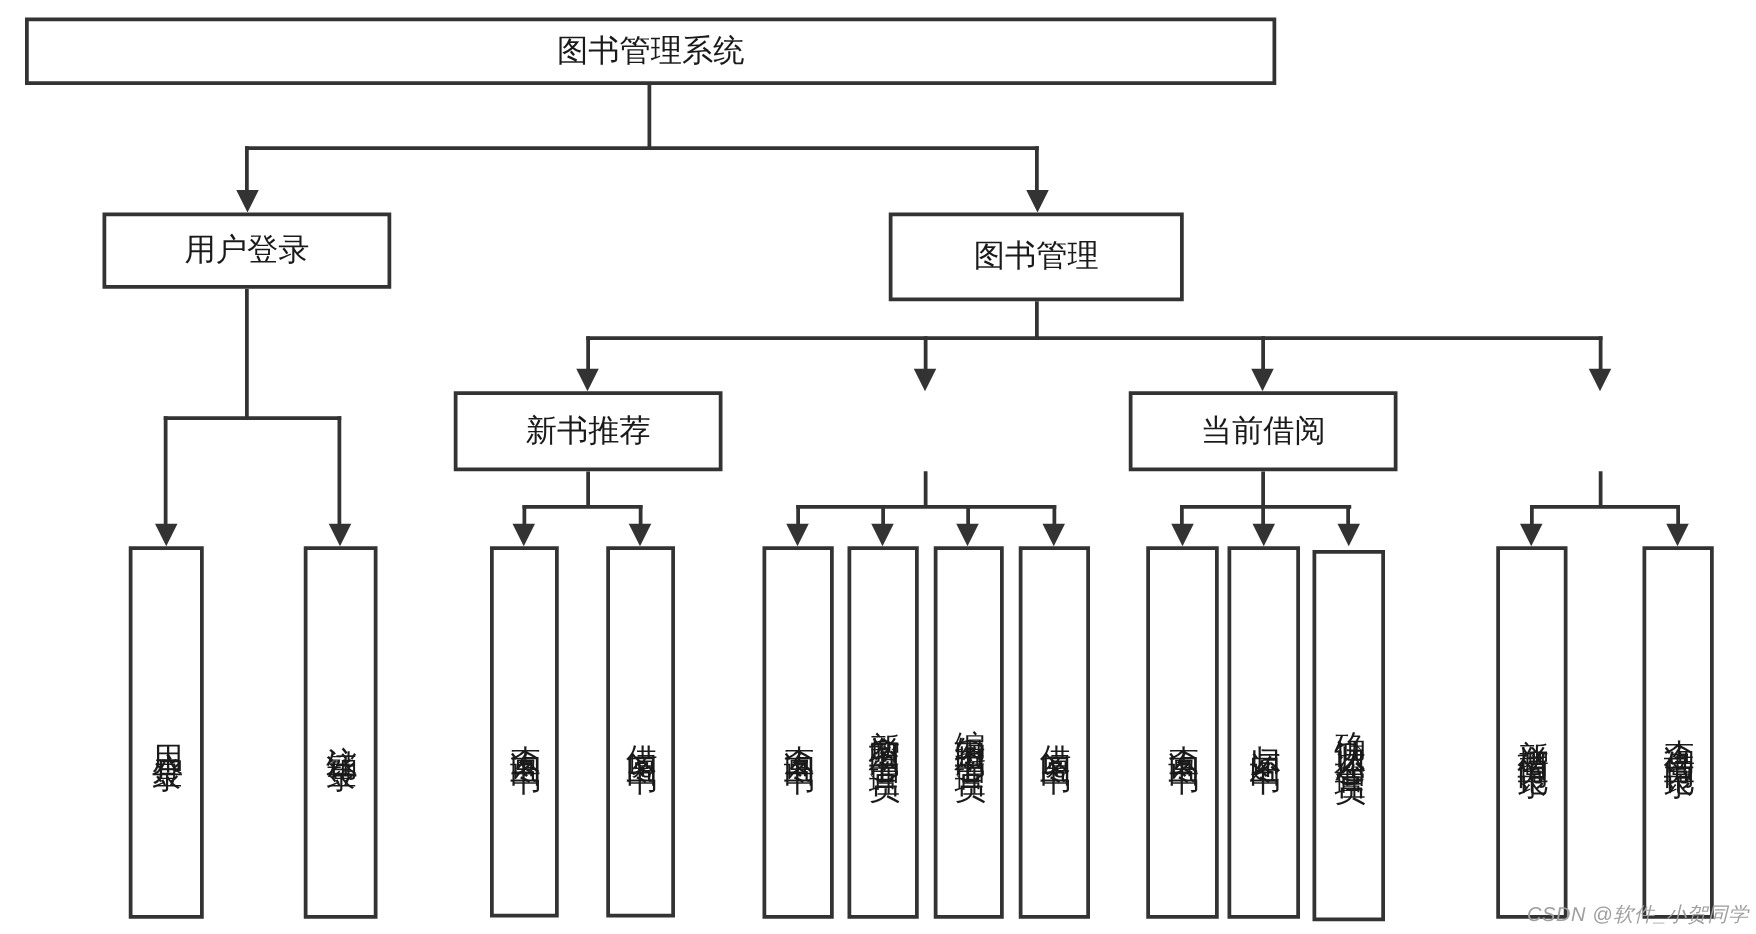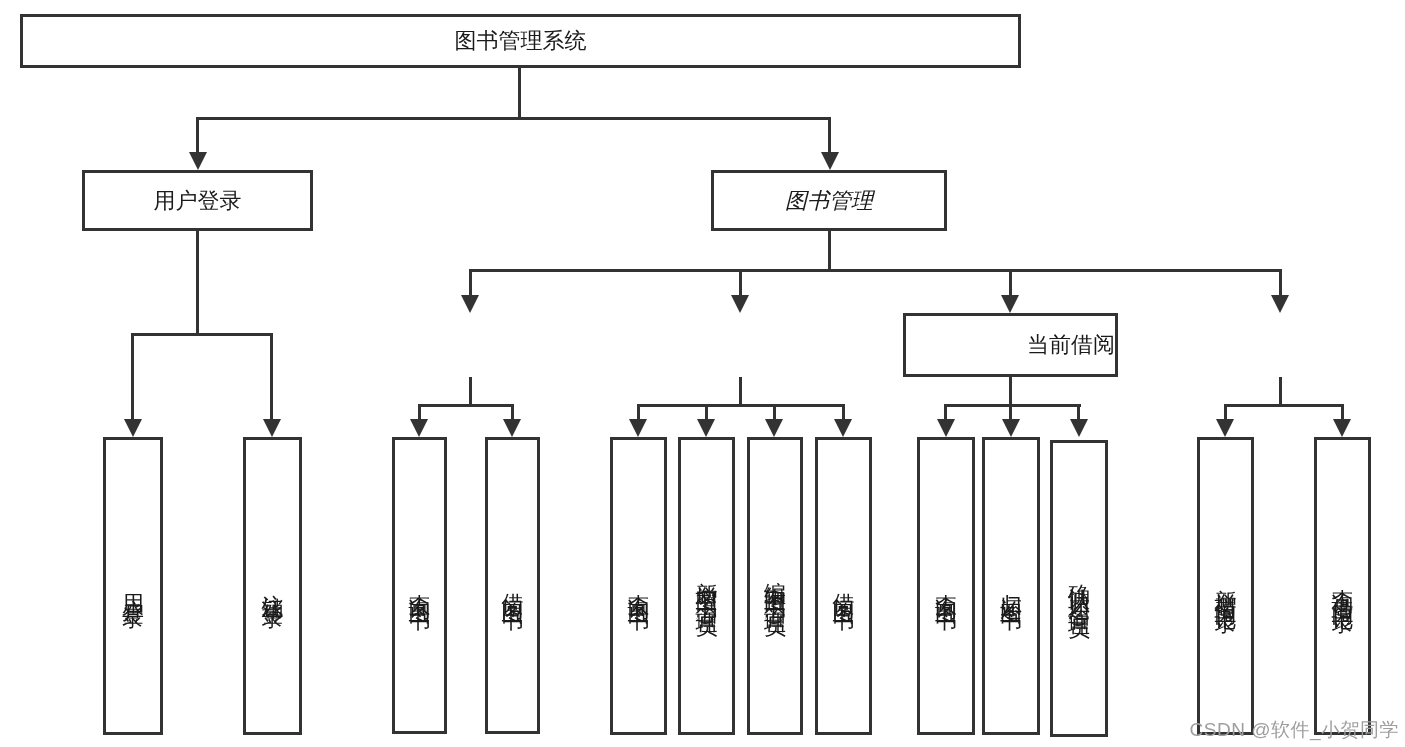--- a/index.html
+++ b/index.html
@@ -12,39 +12,39 @@
   html,body{background:#fff;}
   body{font-family:"Liberation Sans","DejaVu Sans",sans-serif;}
   .canvas{
     position:relative;width:1405px;height:747px;
     background:var(--background);overflow:hidden;
   }
   
   .node{
     position:absolute;border:3px solid var(--line);background:#fff;
     display:flex;align-items:center;justify-content:center;
-    color:var(--text);font-size:22px;line-height:1;white-space:nowrap;
+    color:var(--text);font-size:25px;line-height:1;white-space:nowrap;
   }
   .leaf span{
     writing-mode:vertical-rl;text-orientation:mixed;
     letter-spacing:5px;white-space:nowrap;
   }
   
   .l{position:absolute;background:var(--line);}
   .v{width:3px;}
   .h{height:3px;}
   
   .arr{
     position:absolute;width:0;height:0;
     border-left:9px solid transparent;border-right:9px solid transparent;
     border-top:18px solid var(--line);
   }
   .watermark{
     position:absolute;right:6px;bottom:4px;
-    color:var(--watermark);font-size:19px;letter-spacing:.5px;
+    color:var(--watermark);font-size:16px;letter-spacing:.5px;font-style:italic;
   }
 </style>
 </head>
 <body>
 
 <div class="canvas">
 
   <div class="l v" style="left:518px;top:68px;height:51px;"></div>
   <div class="l h" style="left:196px;top:117px;width:635px;"></div>
   <div class="l v" style="left:196px;top:117px;height:36px;"></div>
@@ -104,25 +104,28 @@
   <div class="l v" style="left:1341px;top:404px;height:17px;"></div>
   <div class="arr" style="left:1333px;top:419px;"></div>
 
   <div class="node" style="left:20px;top:14px;width:1001px;height:54px;">
     <span>图书管理系统</span>
   </div>
 
   <div class="node" style="left:82px;top:170px;width:231px;height:61px;">
     <span>用户登录</span>
   </div>
-  <div class="node" style="left:711px;top:170px;width:236px;height:61px;font-style:italic;">
+  <div class="node" style="left:711px;top:170px;width:236px;height:71px;">
     <span>图书管理</span>
   </div>
 
-  <div class="node" style="left:903px;top:313px;width:215px;height:64px;justify-content:flex-end;">
+  <div class="node" style="left:363px;top:313px;width:215px;height:64px;">
+    <span>新书推荐</span>
+  </div>
+  <div class="node" style="left:903px;top:313px;width:215px;height:64px;">
     <span>当前借阅</span>
   </div>
 
   <div class="node leaf" style="left:103px;top:437px;width:60px;height:298px;">
     <span>用户登录</span>
   </div>
   <div class="node leaf" style="left:243px;top:437px;width:59px;height:298px;">
     <span>注销登录</span>
   </div>
 

